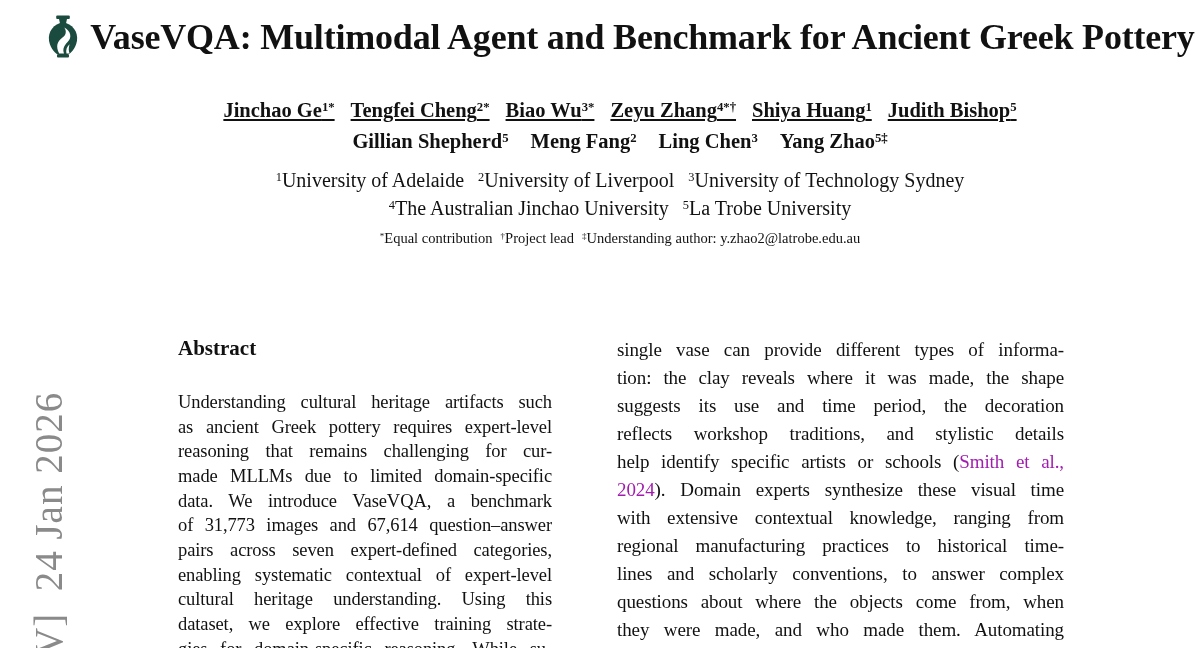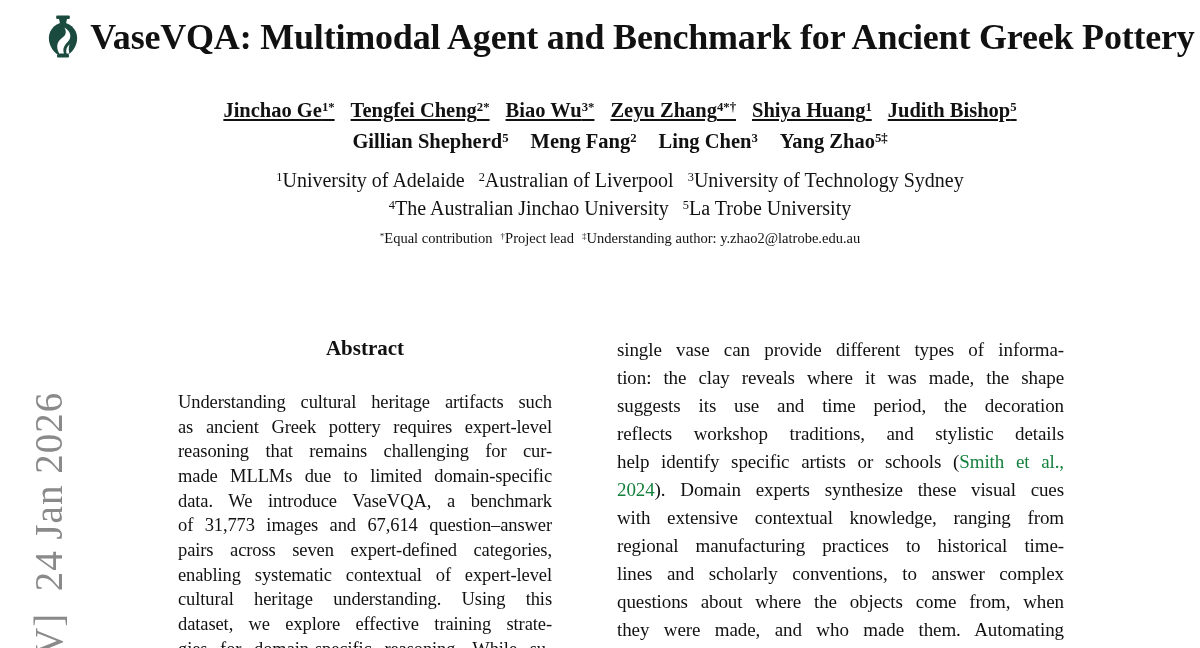--- a/index.html
+++ b/index.html
@@ -32,27 +32,27 @@
   .affil{margin:0 7px;}
 
   .sup{font-size:.62em;position:relative;top:-.5em;line-height:0;}
 
   .footnote{position:absolute;top:230px;left:0;width:1240px;text-align:center;
             font-size:14.5px;white-space:nowrap;}
   .fn-item{margin:0 4px;}
 
   
   .abstract-heading{position:absolute;top:336px;left:178px;width:374px;
-                    text-align:center;font-weight:bold;font-size:21px;}
+                    font-weight:bold;font-size:21px;}
   .col .tline{text-align:justify;text-align-last:justify;letter-spacing:-0.1px;overflow:hidden;}
   .left-col{position:absolute;top:390px;left:178px;width:374px;
             font-size:18.5px;line-height:24.65px;}
   .right-col{position:absolute;top:336px;left:617px;width:447px;
              font-size:19px;line-height:28px;}
-  .cite{color:#15803d;}
+  .cite{color:#a21caf;}
 </style>
 </head>
 <body>
 
 <div class="page">
 
   <div class="arxiv-stamp">V]  24 Jan 2026</div>
 
   <div class="title-row">
     <span class="logo">
@@ -66,21 +66,21 @@
         <path fill="#ffffff" d="M14.2,38.5 C10.5,31.5 12.3,26.3 17.2,22.8 C21,20.2 21.9,16.2 19.3,12.4 C26,16 27.2,22.4 22.6,27 C19.1,30.6 17.4,34 19,38.5 Z"></path>
         <path fill="#ffffff" d="M21.5,38.5 C20.6,35 21.8,31.8 24.6,29.2 C23.4,33 23.6,35.8 24.6,38.5 Z"></path>
       </svg>
     </span>
     <h1 class="title">VaseVQA: Multimodal Agent and Benchmark for Ancient Greek Pottery</h1>
   </div>
 
   <div class="authors" id="authors-line1"><span class="author"><span>Jinchao Ge</span><span class="sup">1*</span></span><span class="author"><span>Tengfei Cheng</span><span class="sup">2*</span></span><span class="author"><span>Biao Wu</span><span class="sup">3*</span></span><span class="author"><span>Zeyu Zhang</span><span class="sup">4*†</span></span><span class="author"><span>Shiya Huang</span><span class="sup">1</span></span><span class="author"><span>Judith Bishop</span><span class="sup">5</span></span></div>
   <div class="authors" id="authors-line2"><span class="author"><span>Gillian Shepherd</span><span class="sup">5</span></span><span class="author"><span>Meng Fang</span><span class="sup">2</span></span><span class="author"><span>Ling Chen</span><span class="sup">3</span></span><span class="author"><span>Yang Zhao</span><span class="sup">5‡</span></span></div>
 
-  <div class="affils" id="affils-line1"><span class="affil"><span class="sup">1</span><span>University of Adelaide</span></span><span class="affil"><span class="sup">2</span><span>Australian of Liverpool</span></span><span class="affil"><span class="sup">3</span><span>University of Technology Sydney</span></span></div>
+  <div class="affils" id="affils-line1"><span class="affil"><span class="sup">1</span><span>University of Adelaide</span></span><span class="affil"><span class="sup">2</span><span>University of Liverpool</span></span><span class="affil"><span class="sup">3</span><span>University of Technology Sydney</span></span></div>
   <div class="affils" id="affils-line2"><span class="affil"><span class="sup">4</span><span>The Australian Jinchao University</span></span><span class="affil"><span class="sup">5</span><span>La Trobe University</span></span></div>
 
   <div class="footnote" id="footnote"><span class="fn-item"><span class="sup">*</span><span>Equal contribution</span></span><span class="fn-item"><span class="sup">†</span><span>Project lead</span></span><span class="fn-item"><span class="sup">‡</span><span>Understanding author: y.zhao2@latrobe.edu.au</span></span></div>
 
   <div class="abstract-heading">Abstract</div>
 
   <div class="col left-col" id="abstract-body">
       <div class="tline">Understanding cultural heritage artifacts such</div>
       <div class="tline">as ancient Greek pottery requires expert-level</div>
       <div class="tline">reasoning that remains challenging for cur-</div>
@@ -93,21 +93,21 @@
       <div class="tline">dataset, we explore effective training strate-</div>
       <div class="tline">gies for domain-specific reasoning. While su-</div>
     </div>
 
   <div class="col right-col" id="intro-body">
       <div class="tline">single vase can provide different types of informa-</div>
       <div class="tline">tion: the clay reveals where it was made, the shape</div>
       <div class="tline">suggests its use and time period, the decoration</div>
       <div class="tline">reflects workshop traditions, and stylistic details</div>
       <div class="tline"><span>help identify specific artists or schools (</span><span class="cite">Smith et al.,</span></div>
-      <div class="tline"><span class="cite">2024</span><span>). Domain experts synthesize these visual cues</span></div>
+      <div class="tline"><span class="cite">2024</span><span>). Domain experts synthesize these visual time</span></div>
       <div class="tline">with extensive contextual knowledge, ranging from</div>
       <div class="tline">regional manufacturing practices to historical time-</div>
       <div class="tline">lines and scholarly conventions, to answer complex</div>
       <div class="tline">questions about where the objects come from, when</div>
       <div class="tline">they were made, and who made them. Automating</div>
       <div class="tline">this analysis requires models that can do both</div>
     </div>
 
 </div>
 

